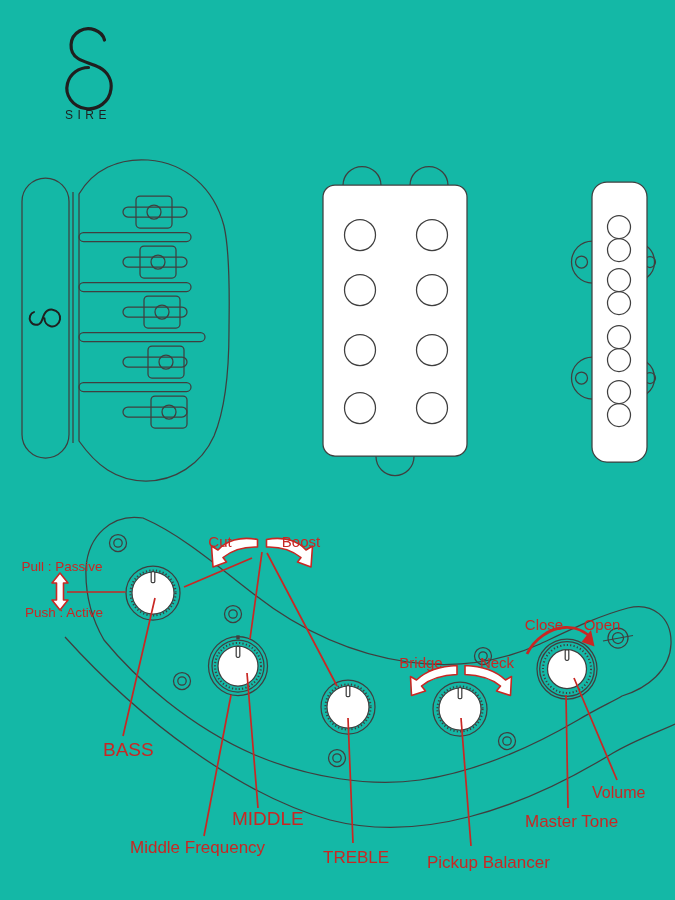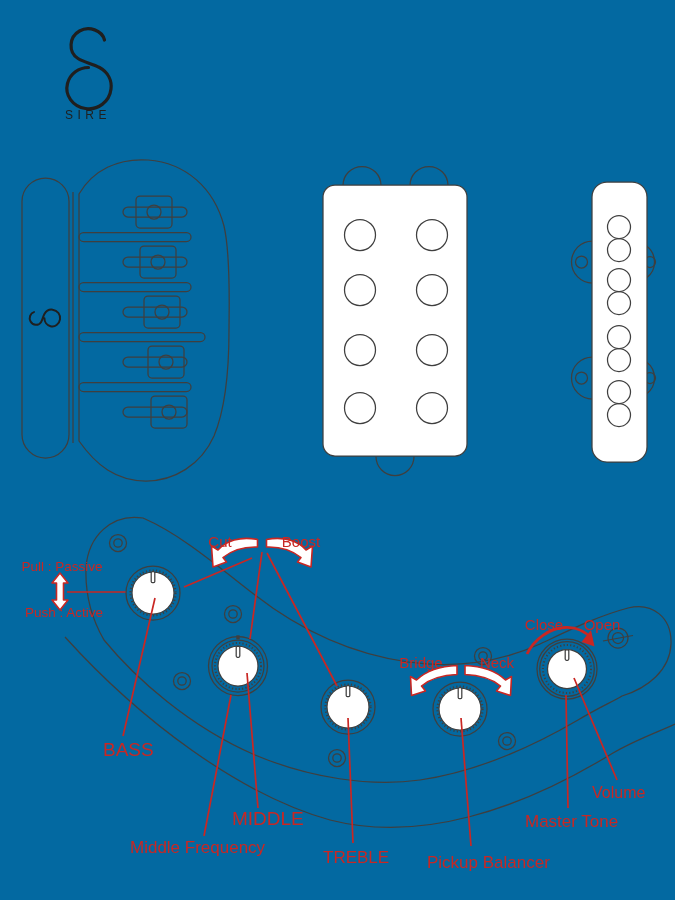--- a/index.html
+++ b/index.html
@@ -1,16 +1,16 @@
 <!DOCTYPE html>
 <html><head>
 <meta charset="utf-8">
 <style>
   html,body{margin:0;padding:0;background:#ffffff;}
-  .stage{position:relative;width:675px;height:900px;background:#0369a1;overflow:hidden;
+  .stage{position:relative;width:675px;height:900px;background:#14b8a6;overflow:hidden;
          font-family:"Liberation Sans",sans-serif;}
   svg{display:block;}
   .ln{fill:none;stroke:#3f3f3f;stroke-width:1.25;}
   .lnw{fill:#fff;stroke:#3f3f3f;stroke-width:1.25;}
   .knurl{fill:none;stroke:#3f3f3f;stroke-width:2;stroke-dasharray:1.2 2.2;}
   .red{fill:none;stroke:#c92723;stroke-width:1.7;}
   .redthick{fill:none;stroke:#c92723;stroke-width:2.8;}
   .redfill{fill:#c92723;stroke:none;}
   .outarrow{fill:#ffffff;stroke:#c92723;stroke-width:1.6;stroke-linejoin:round;}
   .dark{fill:#3f3f3f;stroke:none;}

